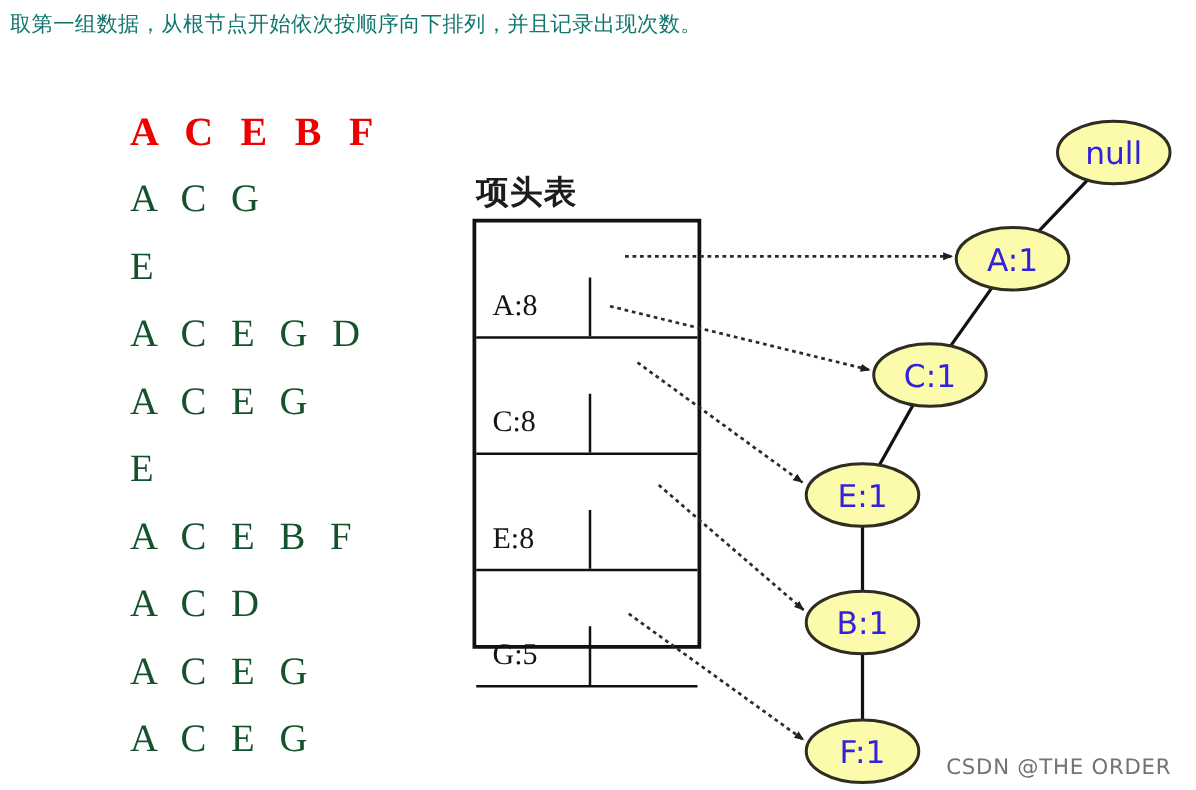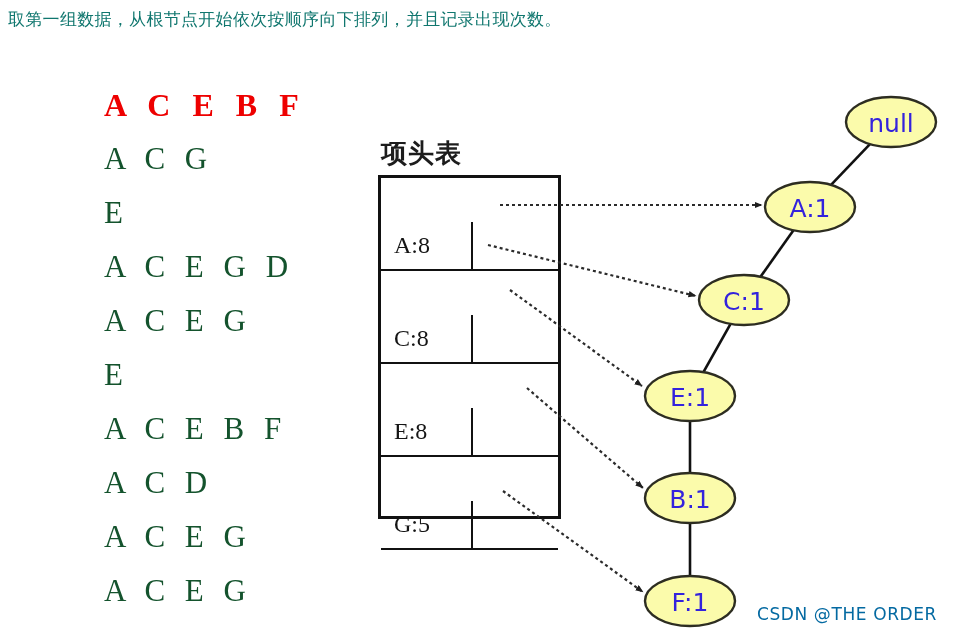--- a/index.html
+++ b/index.html
@@ -134,21 +134,21 @@
     stroke-dasharray: 3 3;
   }
 
   
   #watermark {
     position: absolute;
     left: 757px;
     top: 604px;
     font-family: "DejaVu Sans", sans-serif;
     font-size: 17px;
-    color: #0369a1;
+    color: #737373;
     letter-spacing: 0.6px;
     white-space: nowrap;
   }
 </style>
 </head>
 <body>
 
 <div id="caption">取第一组数据，从根节点开始依次按顺序向下排列，并且记录出现次数。</div>
 
 <div id="transactions">

